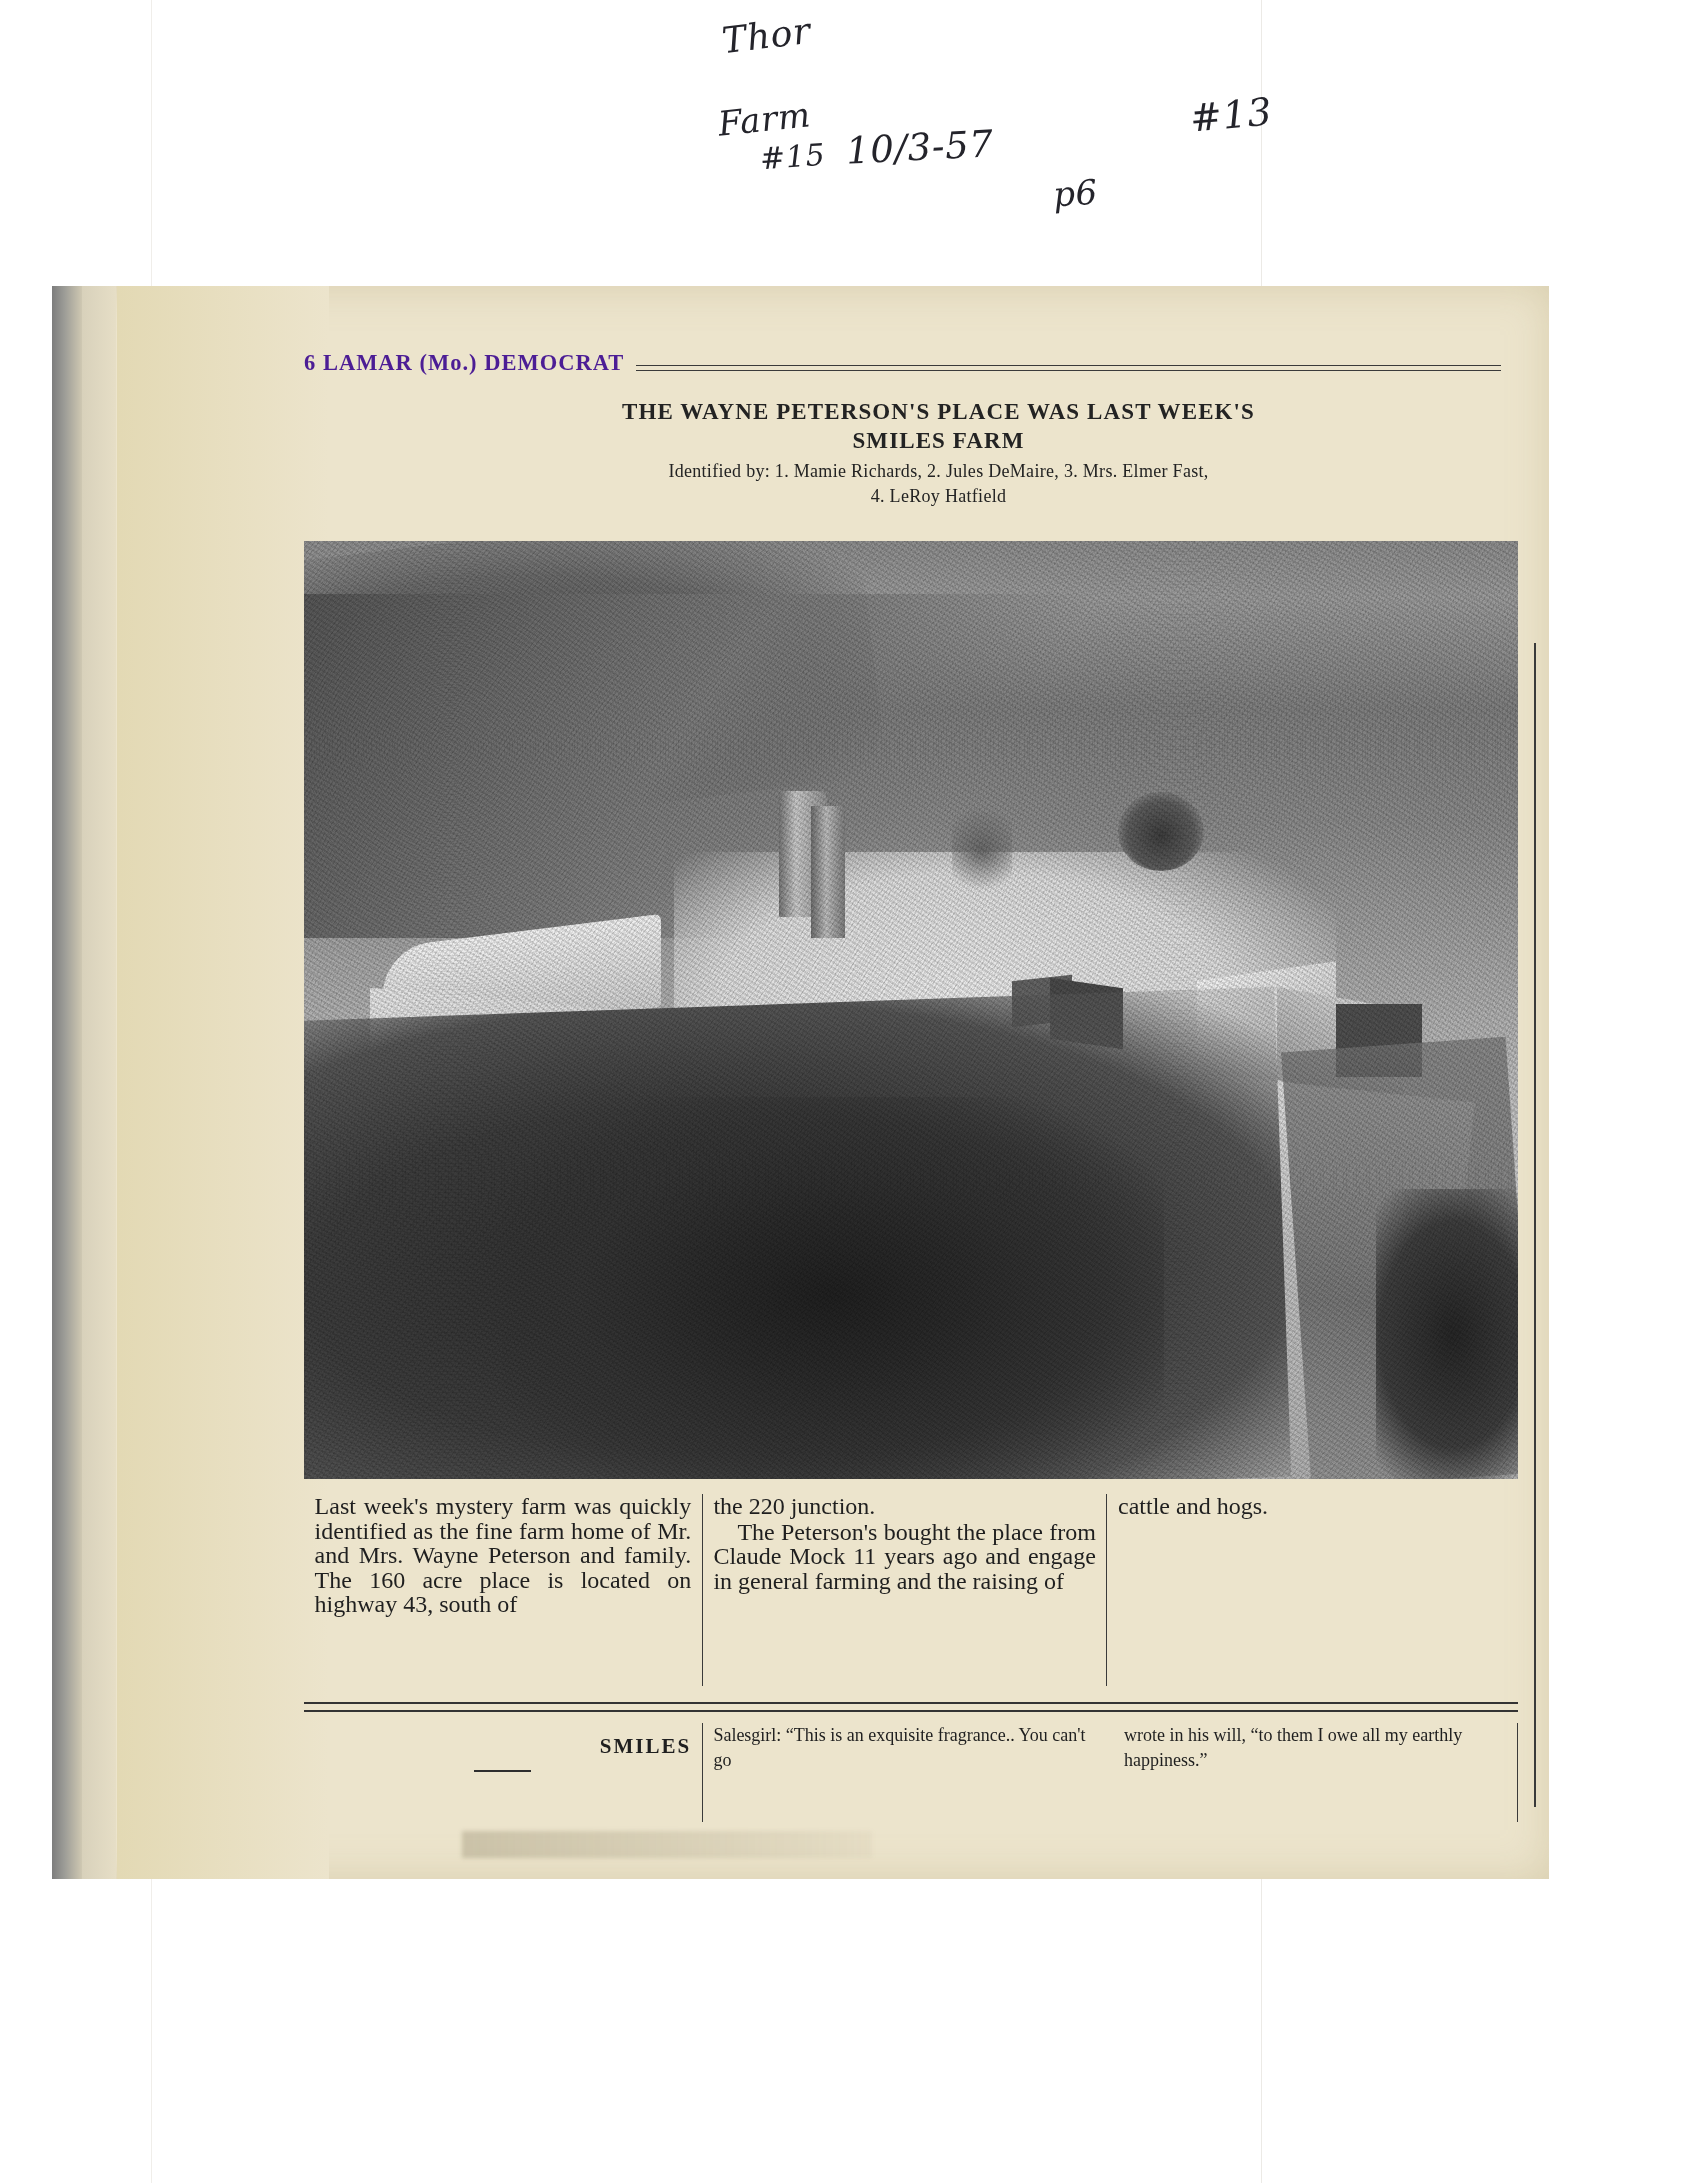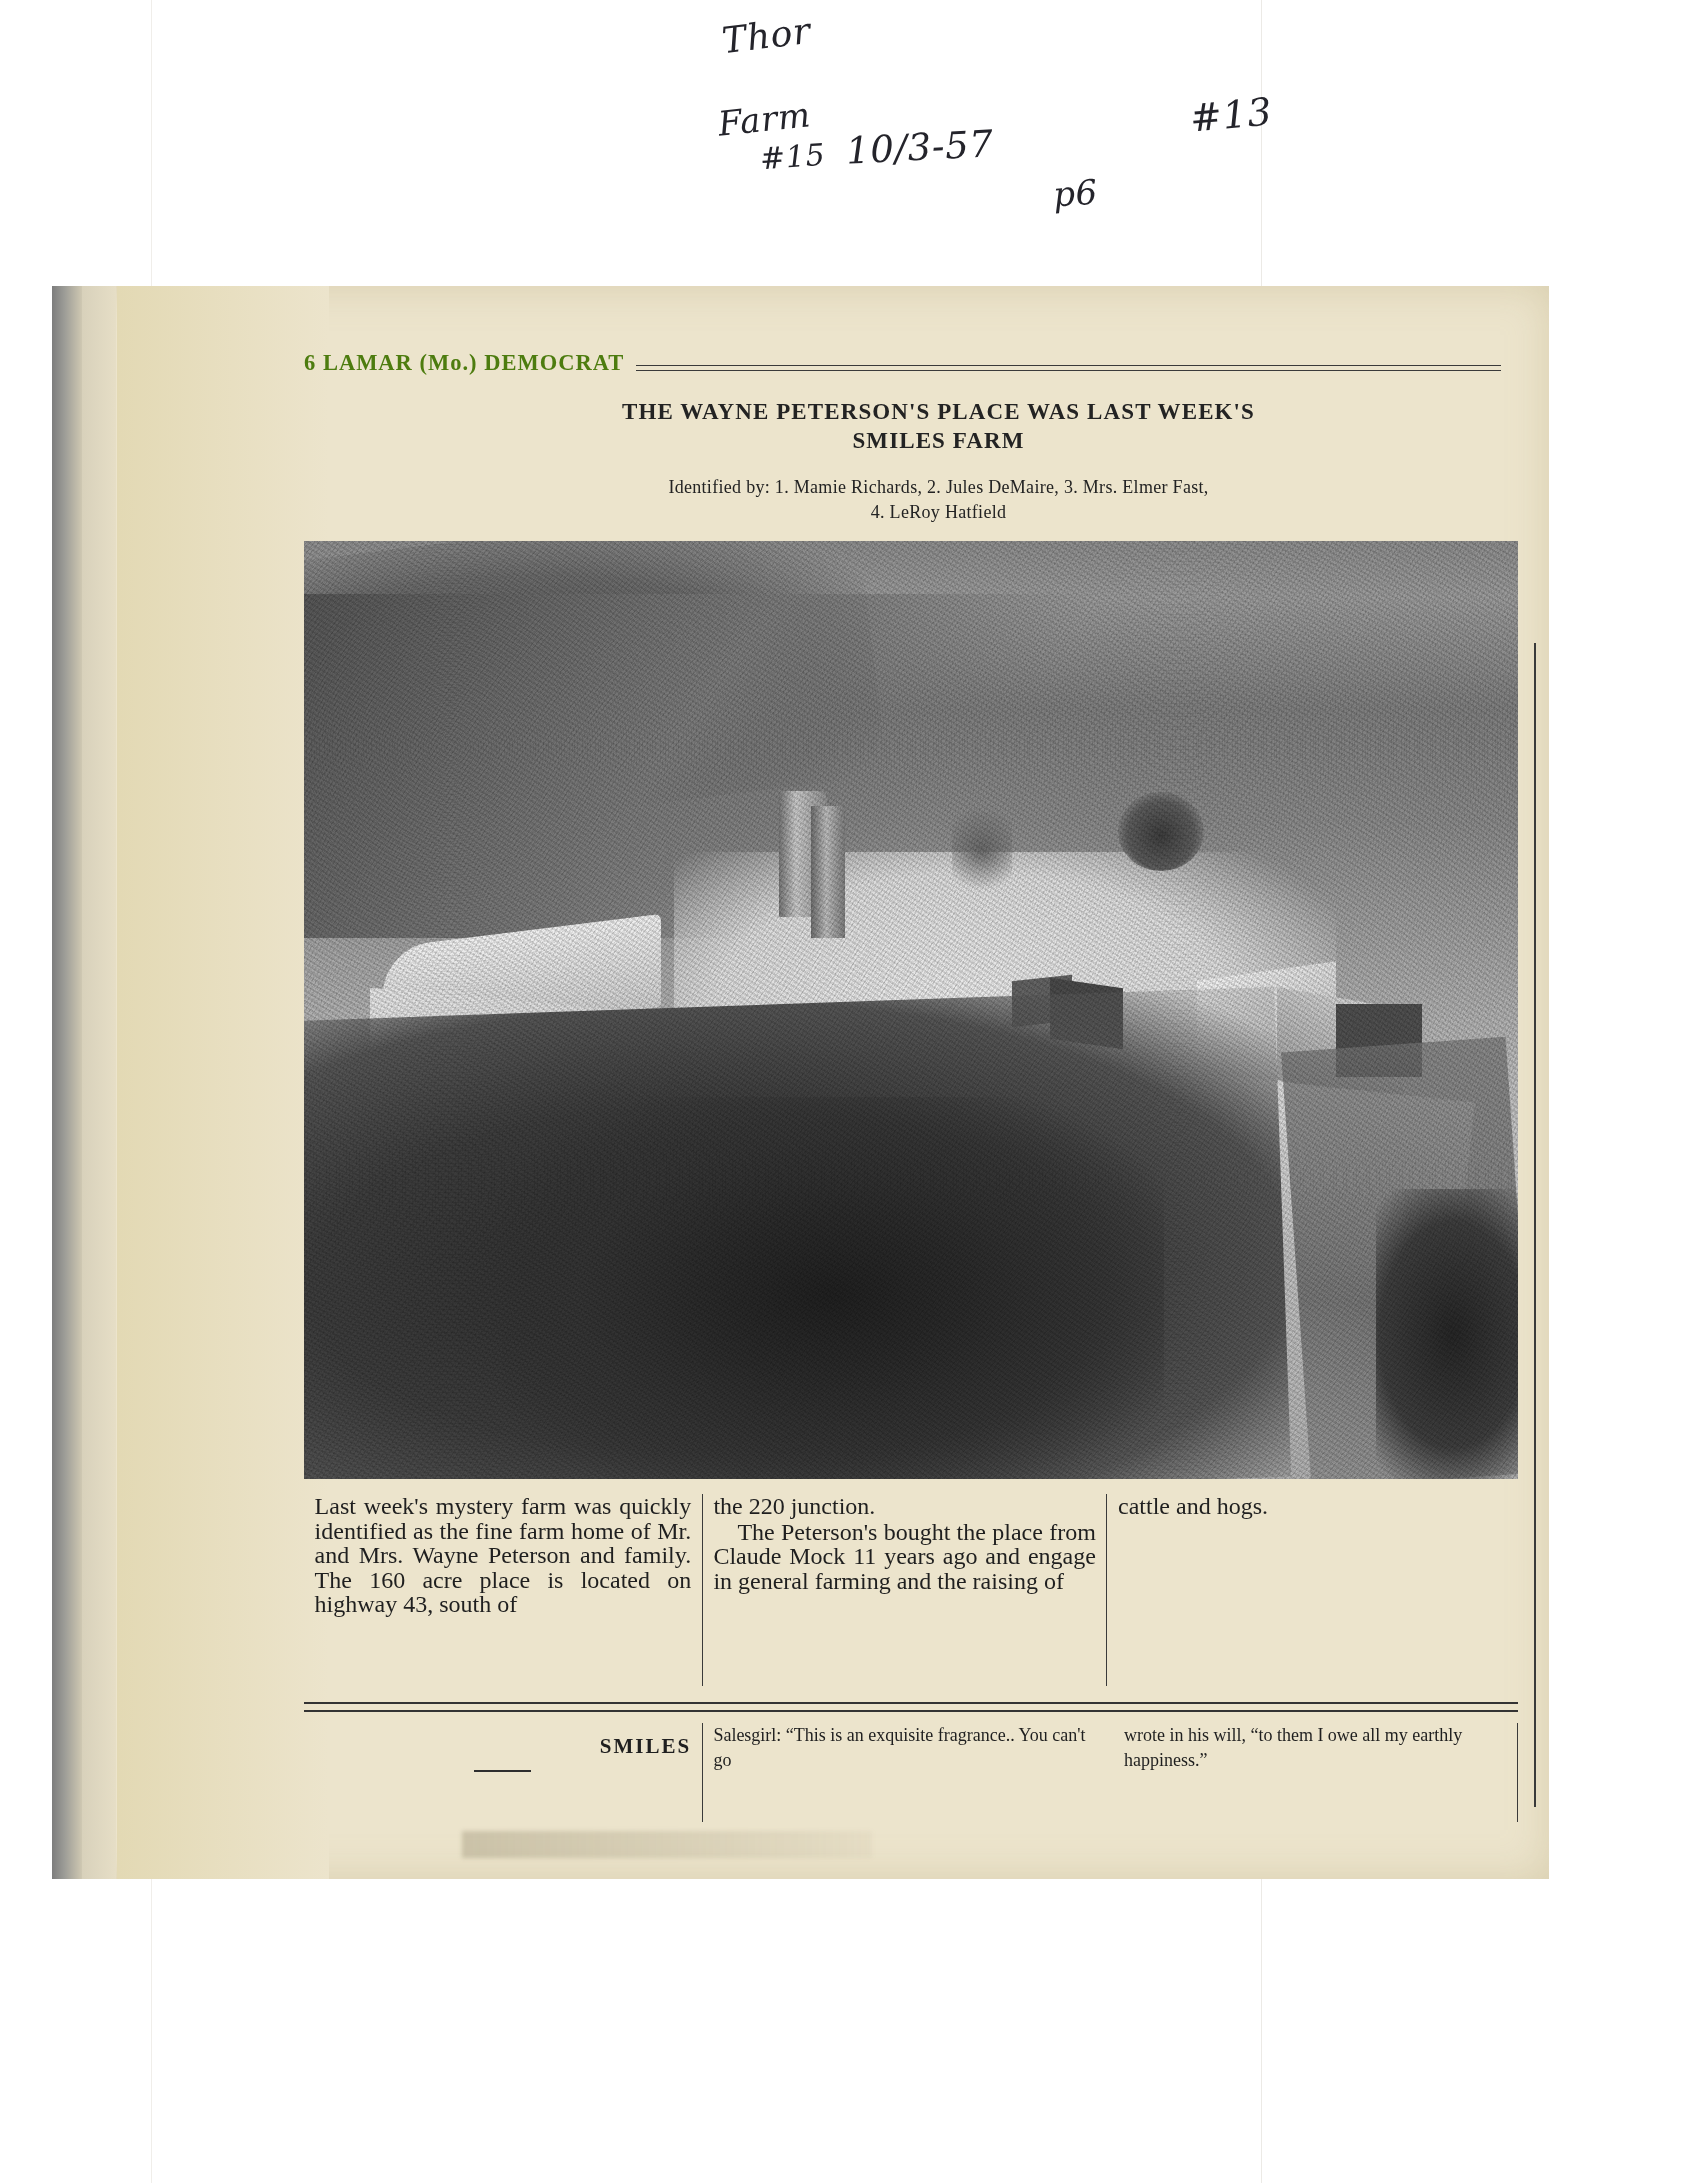--- a/index.html
+++ b/index.html
@@ -114,21 +114,21 @@
     top: 64px;
     width: 1197px;
     display: flex;
     align-items: flex-end;
   }
   #masthead-title {
     font-family: "Liberation Serif", serif;
     font-weight: bold;
     font-size: 22.5px;
     letter-spacing: 1px;
-    color: #4d7c0f;
+    color: #4c1d95;
     white-space: nowrap;
   }
   #masthead-rule {
     flex: 1;
     height: 3.3px;
     border-top: 1.3px solid #3a3a3a;
     border-bottom: 1.3px solid #3a3a3a;
     margin-left: 12px;
     margin-bottom: 5.3px;
   }
@@ -147,21 +147,21 @@
     font-weight: bold;
     font-size: 23px;
     letter-spacing: 1.1px;
     line-height: 29px;
   }
   #credit-line-1, #credit-line-2 {
     font-family: "Liberation Serif", serif;
     font-size: 18px;
     letter-spacing: 0.3px;
     line-height: 25px;
-    margin-top: 20px;
+    margin-top: 4px;
   }
   #credit-line-2 { margin-top: 0; }
 
   
   #photo {
     position: absolute;
     left: 93px;
     top: 255px;
     width: 1214px;
     height: 938px;

